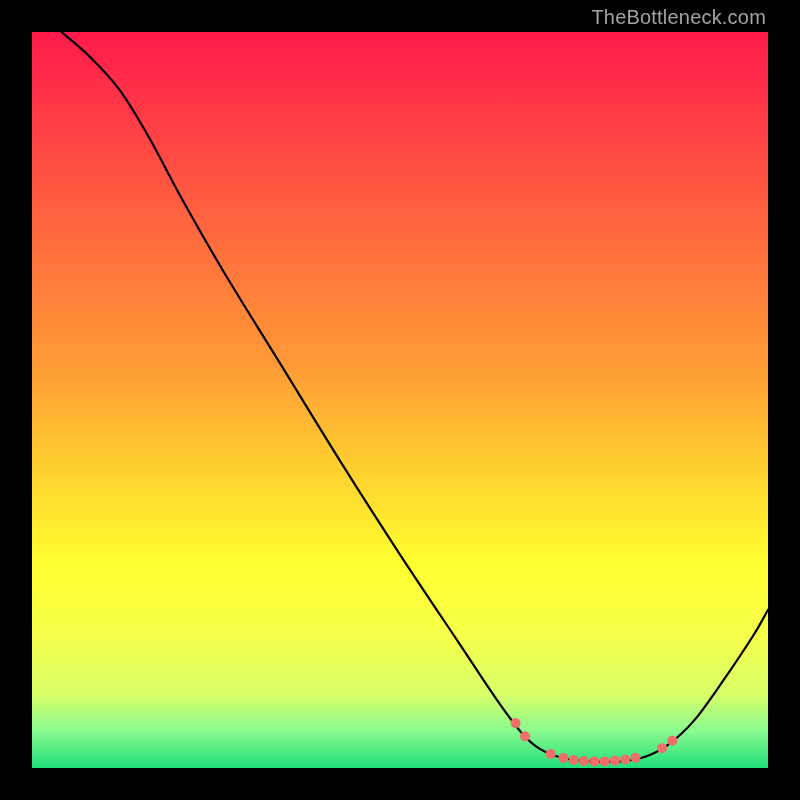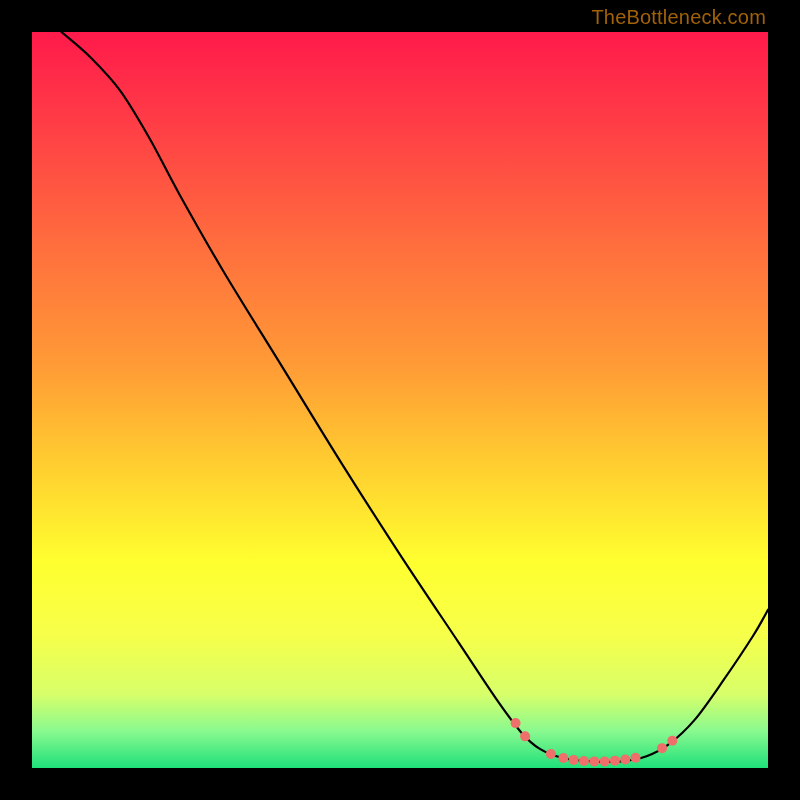--- a/index.html
+++ b/index.html
@@ -24,21 +24,21 @@
     top: 0;
     width: 736px;
     height: 736px;
   }
   .attribution {
     position: absolute;
     top: 6px;
     right: 34px;
     font-family: Arial, Helvetica, sans-serif;
     font-size: 20px;
-    color: #a16207;
+    color: #a3a3a3;
     letter-spacing: 0.2px;
     user-select: none;
   }
   svg {
     display: block;
   }
 </style>
 </head>
 <body>
 

